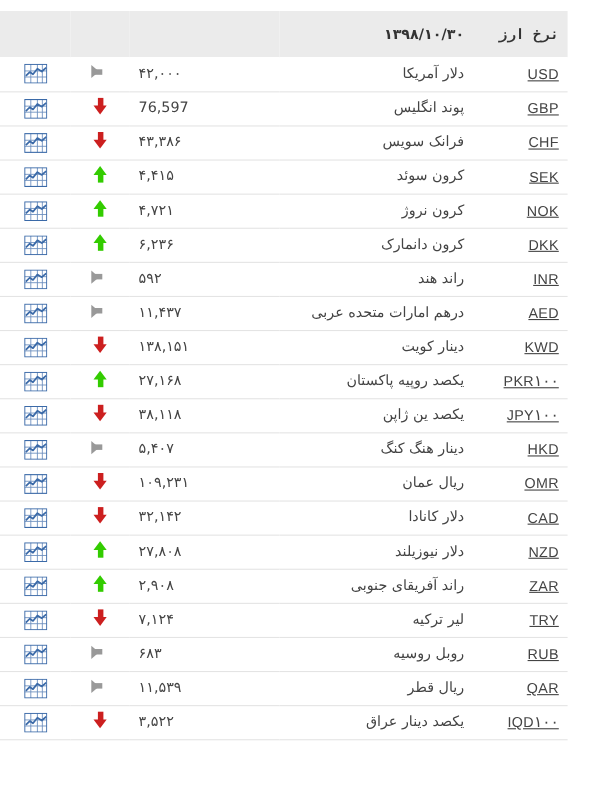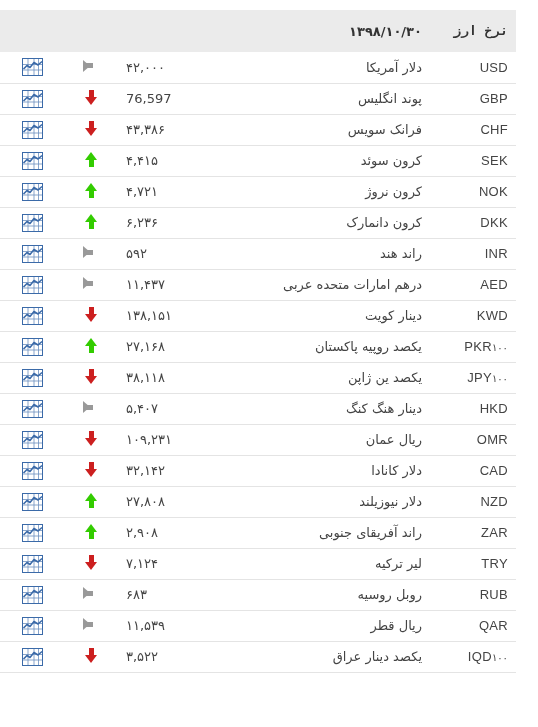--- a/index.html
+++ b/index.html
@@ -59,23 +59,24 @@
     white-space: nowrap;
     background: #ffffff;
   }
 
   td.c-code {
     text-align: right;
     font-family: "Liberation Sans", "DejaVu Sans", sans-serif;
     font-size: 13px;
     color: #555555;
     letter-spacing: 0.3px;
+    text-decoration: underline;
   }
   td.c-code .mult {
-    font-size: 10px;
+    font-size: 14px;
   }
 
   td.c-name {
     font-size: 13px;
     color: #444444;
   }
 
   td.c-value {
     text-align: left;
     font-size: 13px;

